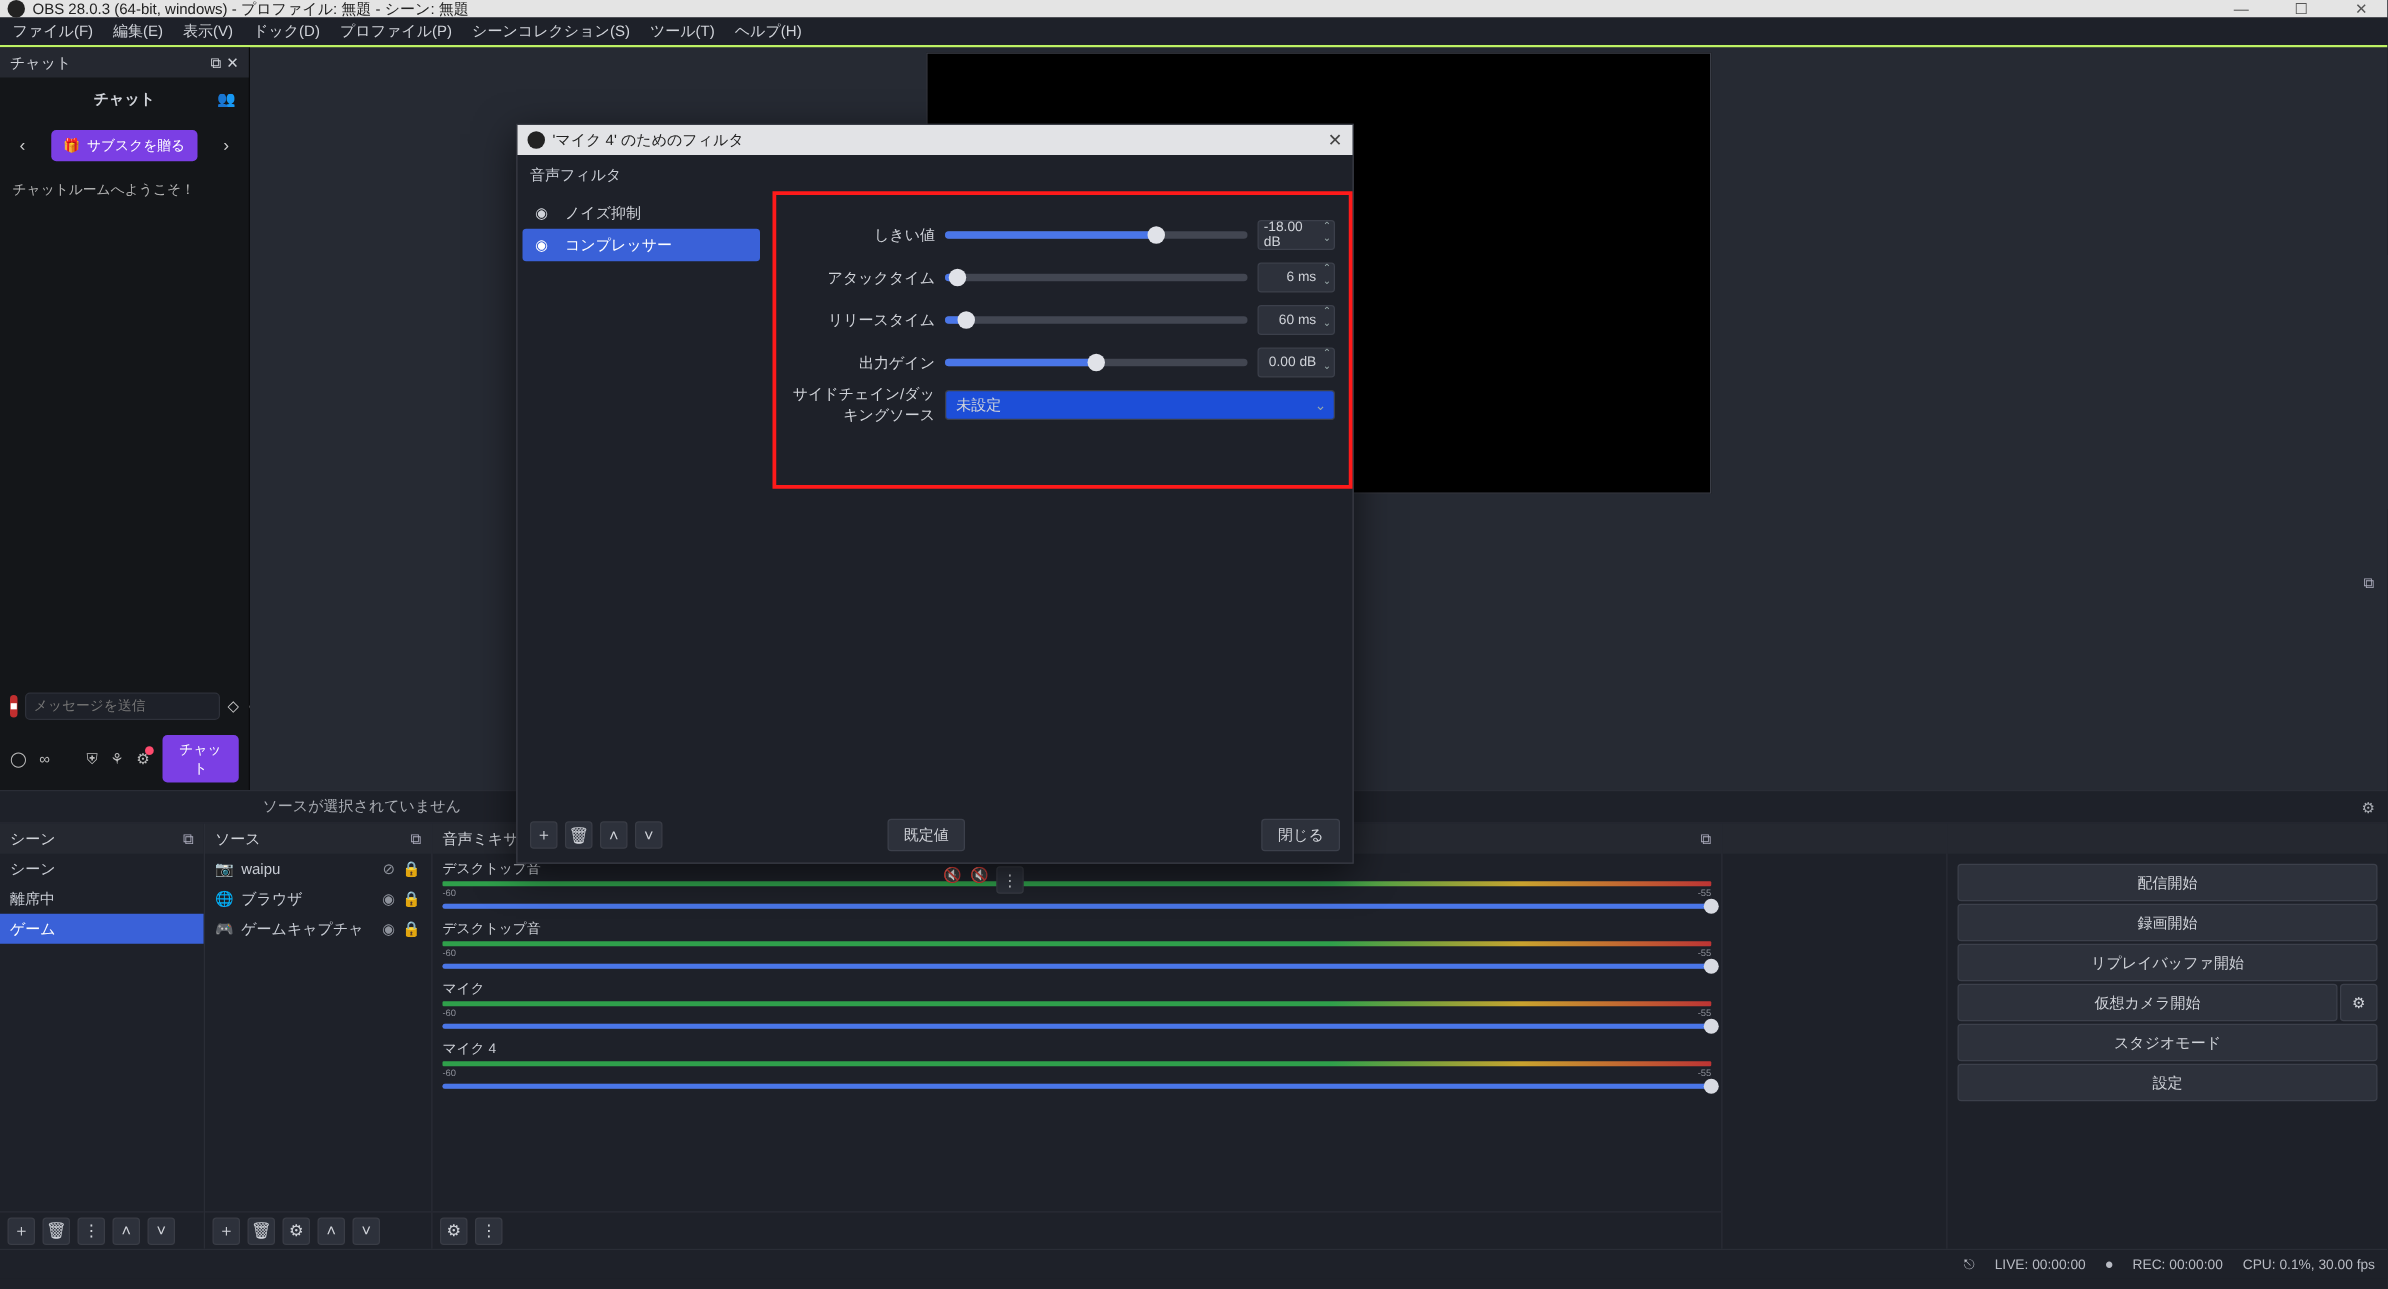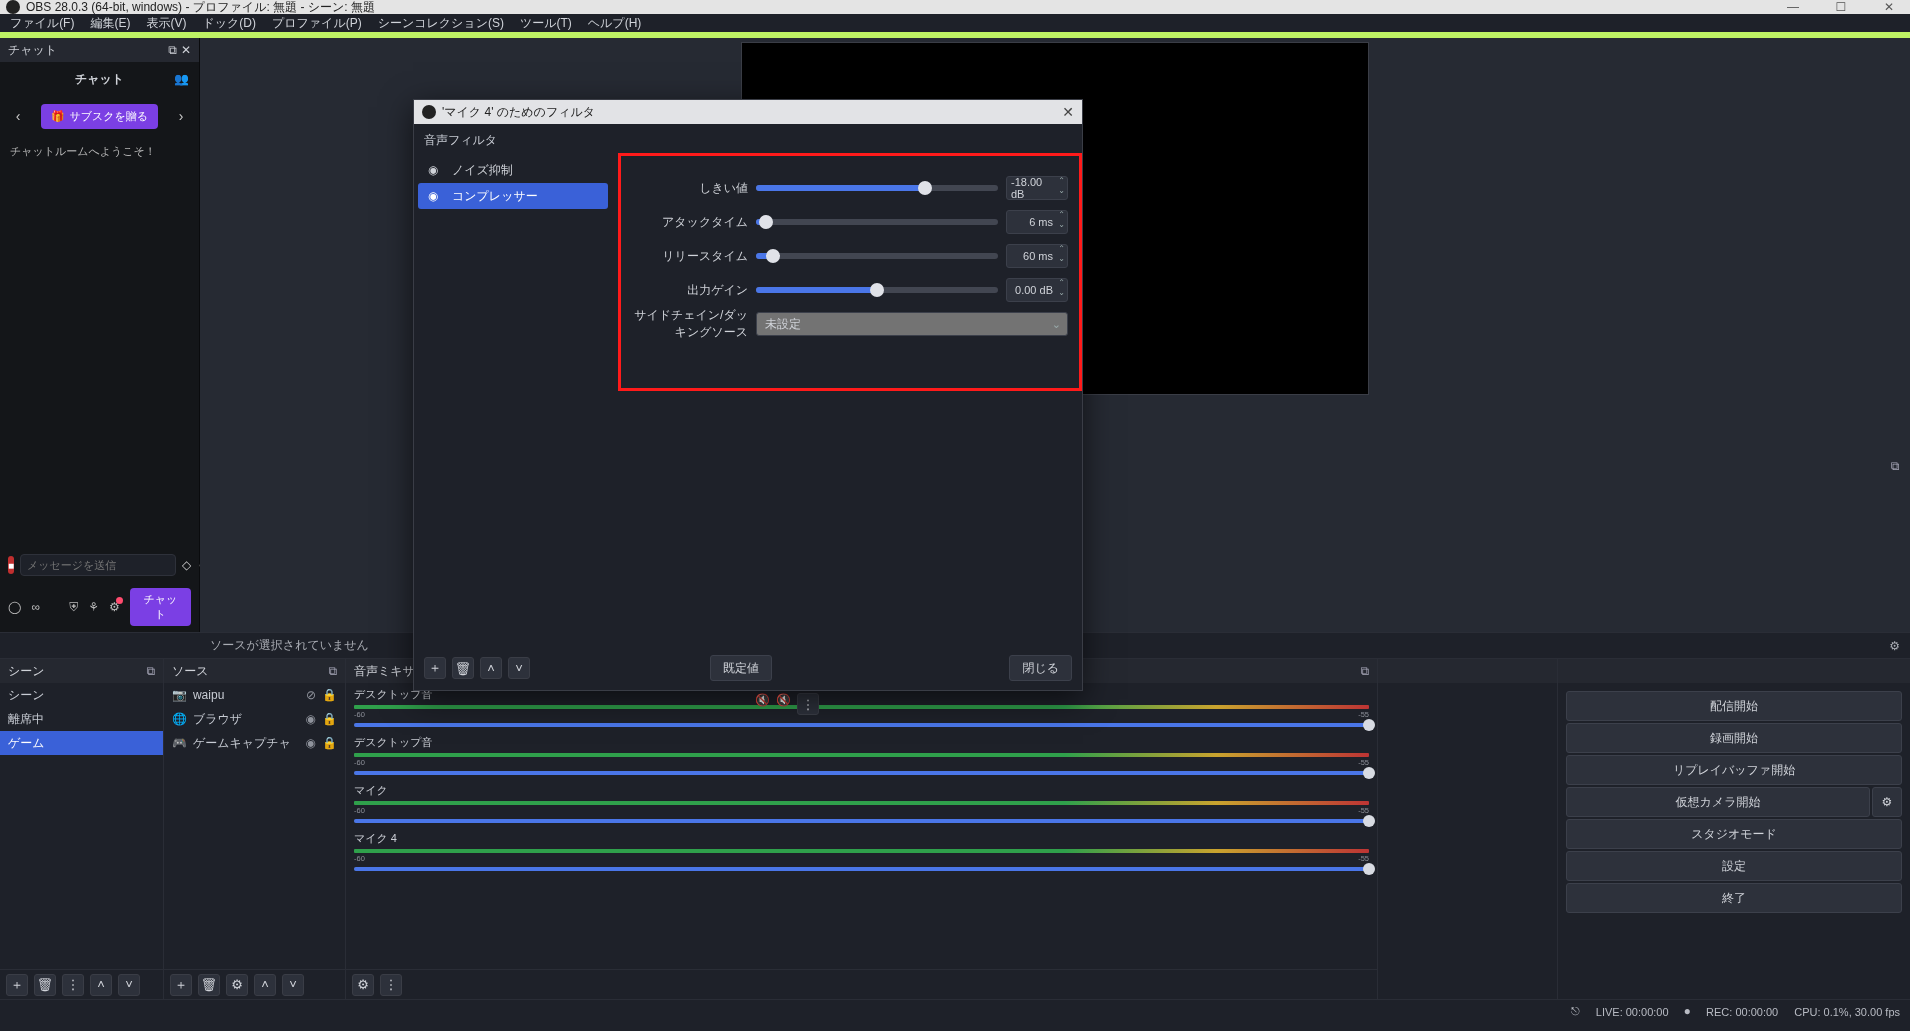--- a/index.html
+++ b/index.html
@@ -5,21 +5,21 @@
 * { box-sizing: border-box; margin: 0; padding: 0; font-family: "Segoe UI", Meiryo, sans-serif; }
 body { background: #1e2129; color: #d0d3d9; font-size: 12px; overflow: hidden; width: 1910px; height: 1031px; position: relative; }
 
 
 .titlebar { height: 14px; background: #e4e4e4; color: #222; display: flex; align-items: center; padding: 0 6px; font-size: 12px; }
 .titlebar .obs-logo { width: 14px; height: 14px; background: #222; border-radius: 50%; margin-right: 6px; }
 .window-ctrls { margin-left: auto; display: flex; gap: 18px; color: #555; }
 .window-ctrls span { width: 30px; text-align: center; }
 
 
-.menubar { height: 24px; background: #1e2129; display: flex; align-items: center; gap: 16px; padding: 0 10px; font-size: 12px; color: #d0d3d9; border-bottom: 6px solid #bef264; }
+.menubar { height: 24px; background: #1e2129; display: flex; align-items: center; gap: 16px; padding: 0 10px; font-size: 12px; color: #d0d3d9; border-bottom: 2px solid #bef264; }
 .menubar span { cursor: default; }
 
 
 .content { display: flex; height: calc(100% - 22px - 24px - 24px - 340px - 27px); }
 .chat-dock { width: 200px; background: #141619; display: flex; flex-direction: column; border-right: 1px solid #0a0b0d; }
 .chat-tab { height: 24px; background: #252830; display: flex; align-items: center; padding: 0 8px; font-size: 12px; }
 .chat-tab .pop { margin-left: auto; display: flex; gap: 4px; }
 .chat-header { height: 34px; display: flex; align-items: center; justify-content: center; position: relative; font-size: 12px; font-weight: 600; }
 .chat-header .people-icon { position: absolute; right: 10px; color: #bdbdbd; }
 .chat-sub { height: 40px; display: flex; align-items: center; justify-content: space-between; padding: 0 10px; }
@@ -94,21 +94,21 @@
 .filter-params { flex: 1; position: relative; }
 .highlight-box { position: absolute; left: 6px; top: 0; right: 0; height: 238px; border: 3px solid #ff1a1a; }
 .param-rows { padding: 18px 14px 10px 14px; }
 .param-row { display: flex; align-items: center; height: 34px; gap: 8px; }
 .param-label { width: 122px; text-align: right; font-size: 12px; color: #d0d3d9; }
 .slider-wrap { flex: 1; height: 6px; background: #424651; border-radius: 3px; position: relative; }
 .slider-wrap .sfill { height: 100%; background: #4a76e8; border-radius: 3px; }
 .slider-wrap .sthumb { position: absolute; top: -4px; width: 14px; height: 14px; background: #e0e2e8; border-radius: 50%; transform: translateX(-50%); }
 .spinbox { width: 62px; height: 24px; background: #2d313b; border: 1px solid #3c404b; border-radius: 3px; display:flex; align-items:center; justify-content:flex-end; padding:0 14px 0 4px; font-size: 11px; color: #d0d3d9; position: relative; }
 .spinbox::after { content: "⌃\A⌄"; white-space: pre; position: absolute; right: 2px; top: -1px; font-size: 8px; line-height: 10px; color: #9aa; }
-.combo { flex: 1; height: 24px; background: #737373; border: 1px solid #3c404b; border-radius: 3px; display:flex; align-items:center; padding: 0 8px; font-size: 12px; color: #d0d3d9; position: relative; }
+.combo { flex: 1; height: 24px; background: #1d4ed8; border: 1px solid #3c404b; border-radius: 3px; display:flex; align-items:center; padding: 0 8px; font-size: 12px; color: #d0d3d9; position: relative; }
 .combo::after { content:"⌄"; position:absolute; right:6px; color:#9aa; font-size: 11px; }
 .dialog-footer { height: 44px; display: flex; align-items: center; padding: 0 10px; }
 .df-left-tools { display: flex; gap: 6px; }
 .dlg-btn { height: 26px; padding: 0 12px; background: #2d313b; border: 1px solid #3c404b; border-radius: 3px; display:flex; align-items:center; font-size: 12px; color:#d0d3d9; }
 .dlg-btn.defaults { margin-left: 180px; }
 .dlg-btn.close { margin-left: auto; }
 
 
 .mixer-tail { position:absolute; left:755px; top:693px; display:flex; gap:6px; color:#c44; }
 .square-btn { width:22px; height:22px; background:#2d313b; border:1px solid #3a3d46; border-radius:3px; display:flex; align-items:center; justify-content:center; color:#cfd2d8; font-size:13px; }
@@ -324,21 +324,20 @@
     <div class="dock-body" style="padding-top:6px">
       <div class="ctrl-btn">配信開始</div>
       <div class="ctrl-btn">録画開始</div>
       <div class="ctrl-btn">リプレイバッファ開始</div>
       <div class="ctrl-row">
         <div class="ctrl-btn">仮想カメラ開始</div>
         <div class="gear-btn">⚙</div>
       </div>
       <div class="ctrl-btn">スタジオモード</div>
       <div class="ctrl-btn">設定</div>
-      <div class="ctrl-btn">終了</div>
     </div>
   </div>
 </div>
 
 <div class="right-pop">⧉</div>
 
 <div class="statusbar">
   <span>⎋</span>
   <span>LIVE: 00:00:00</span>
   <span>⏺</span>

